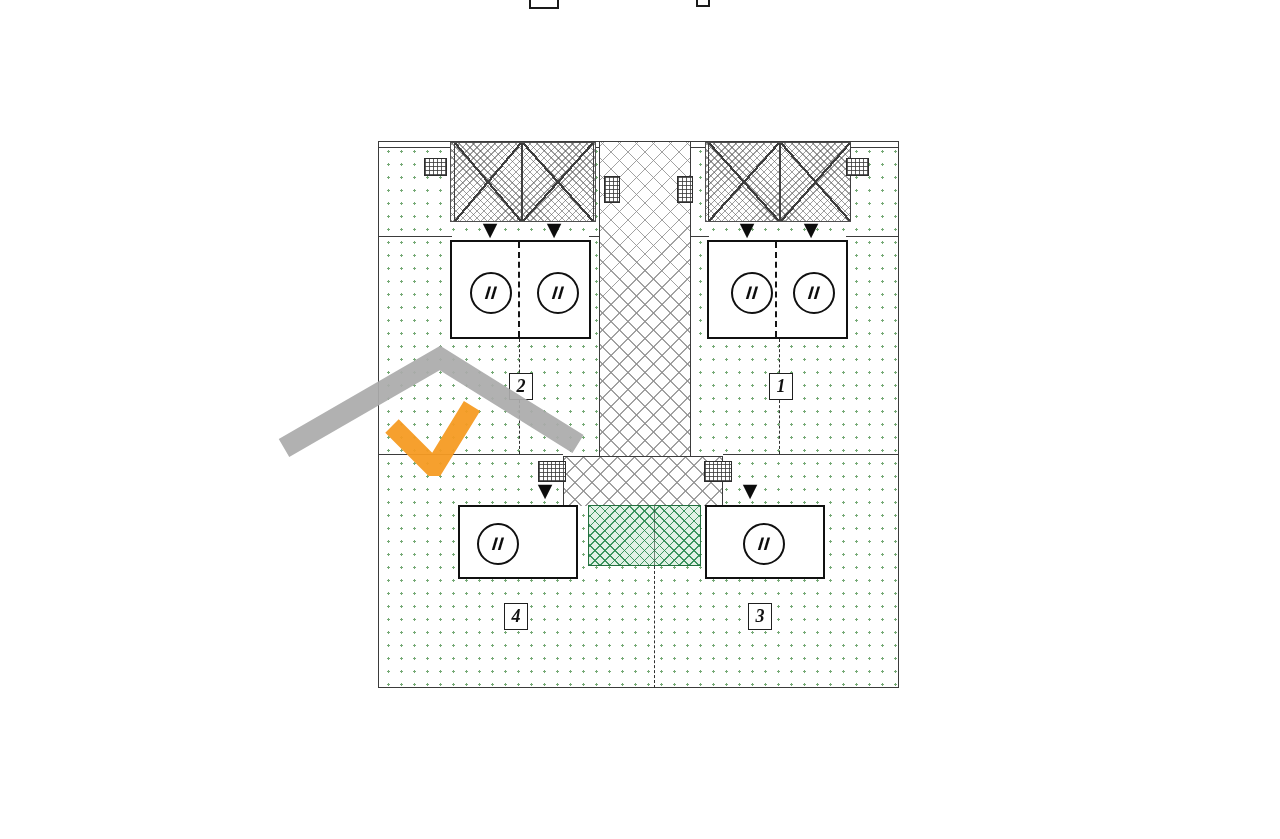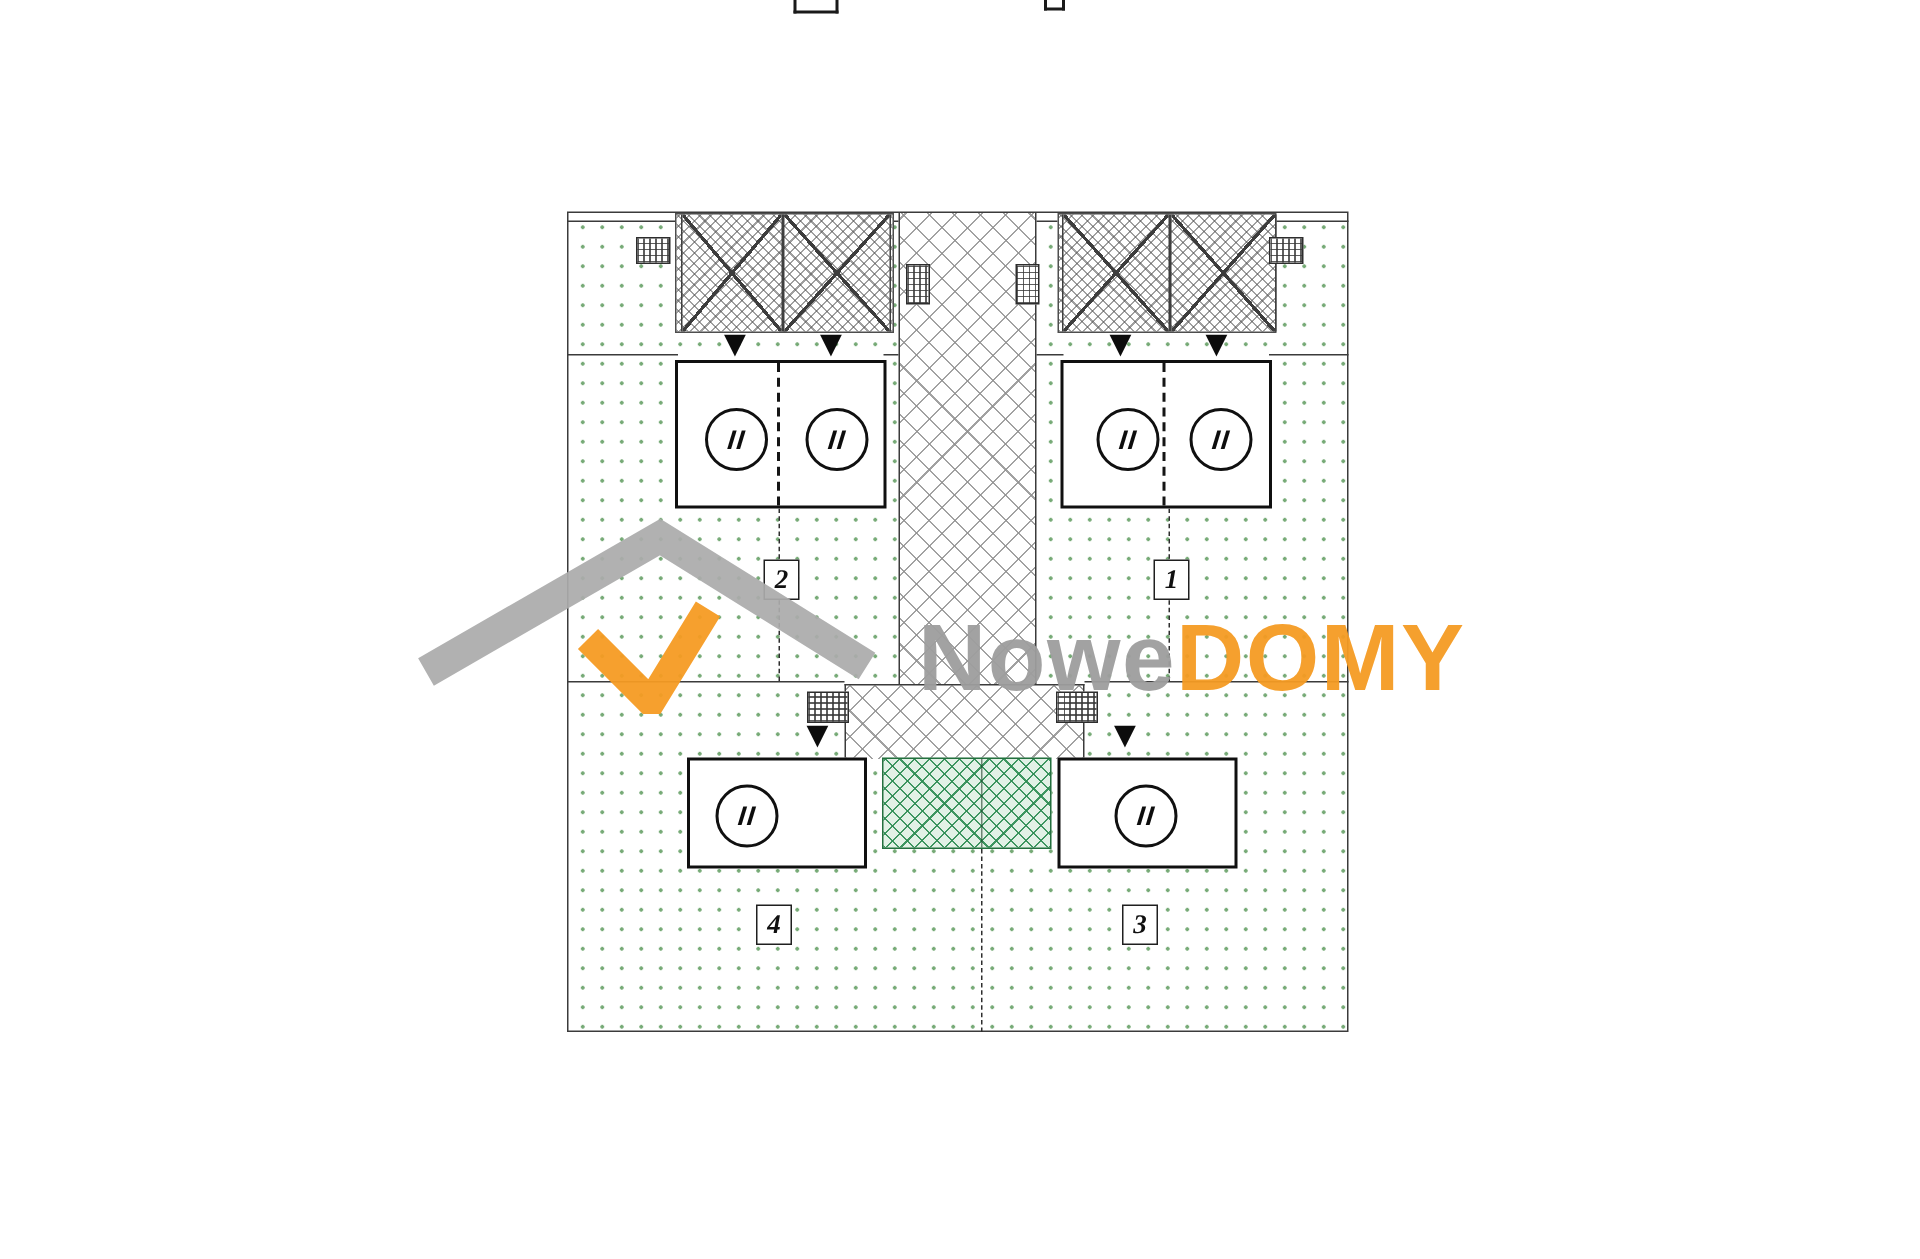--- a/index.html
+++ b/index.html
@@ -172,17 +172,14 @@
     <span>3</span>
   </div>
 
   <div class="abs cropmark z2" style="left:529px;top:0;width:30px;height:9px;"></div>
   <div class="abs cropmark z2" style="left:696px;top:0;width:14px;height:7px;"></div>
 
   <svg class="abs z6" style="left:266px;top:344px;" width="330" height="132" viewBox="0 0 330 132">
     <polyline points="18,104 174,14 312,100" fill="none" stroke="#ababab" stroke-width="21" opacity="0.93"></polyline>
     <polyline points="126,82 168,124 206,62" fill="none" stroke="#f59b23" stroke-width="19" opacity="0.95"></polyline>
   </svg>
-  <div class="abs wm-text z6" style="left:612px;top:408px;">
-    <span class="wm-gray">Nowe</span><span class="wm-orange">DOMY</span>
-  </div>
 
 </div>
 
 </body></html>

